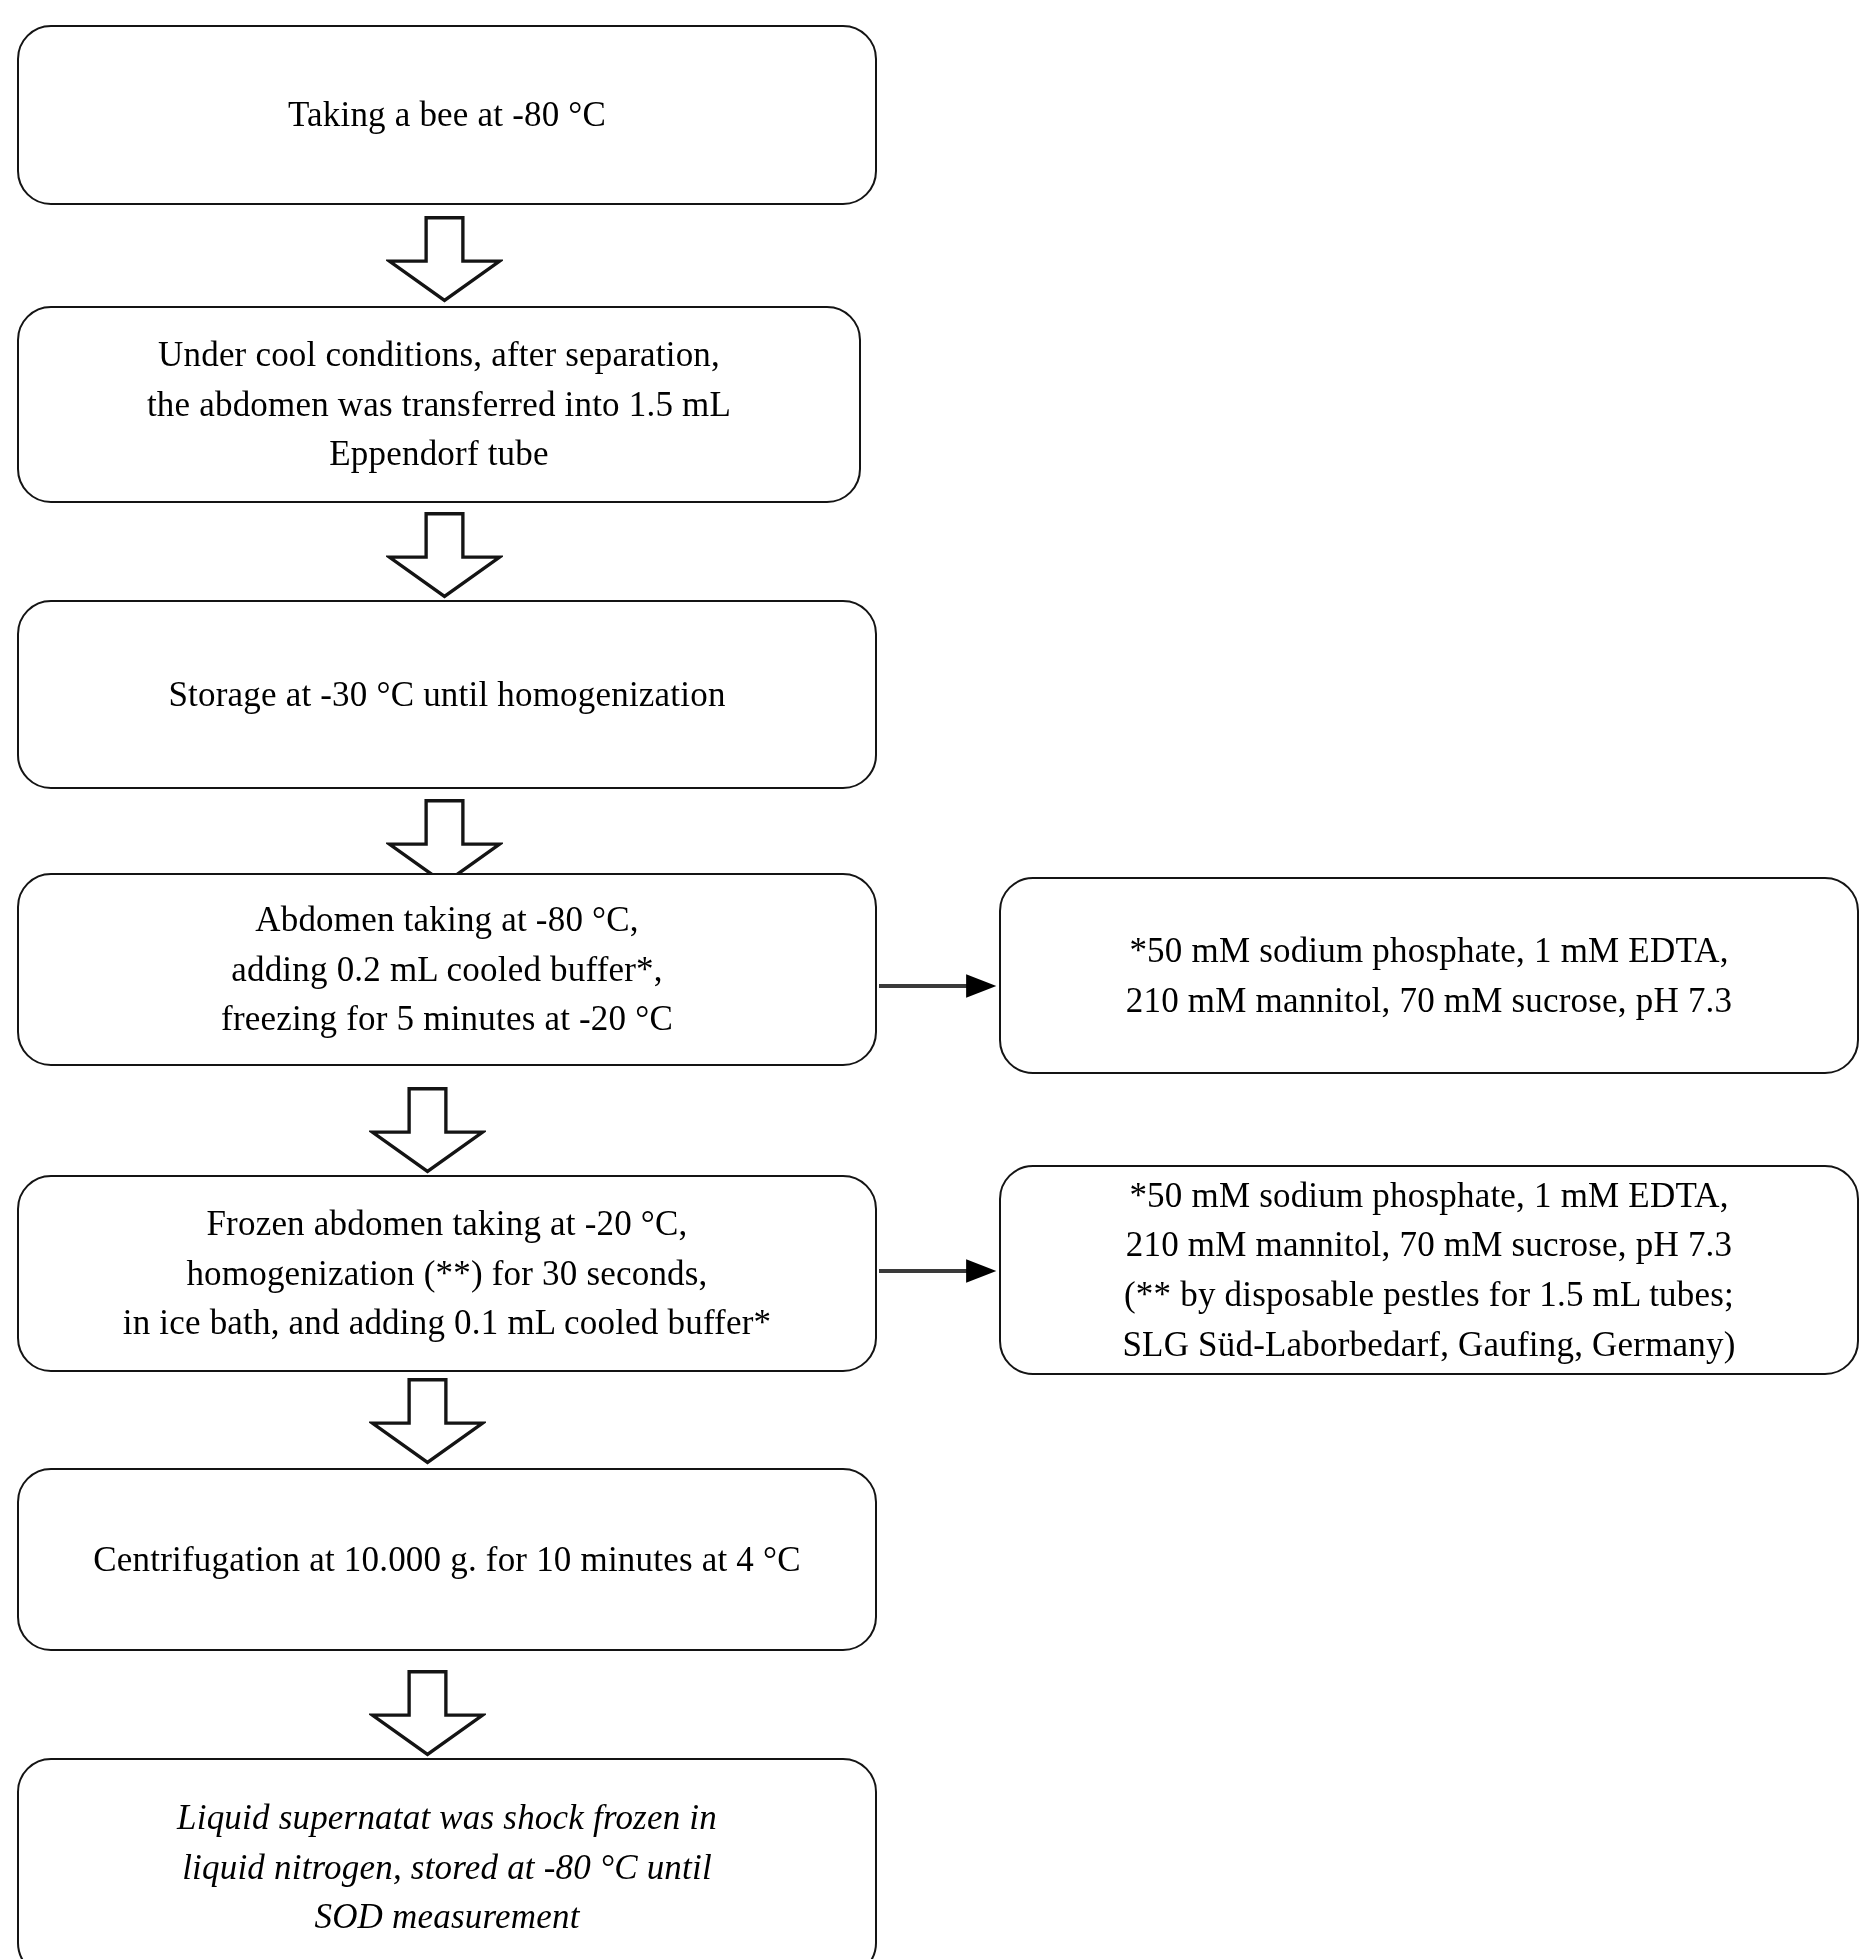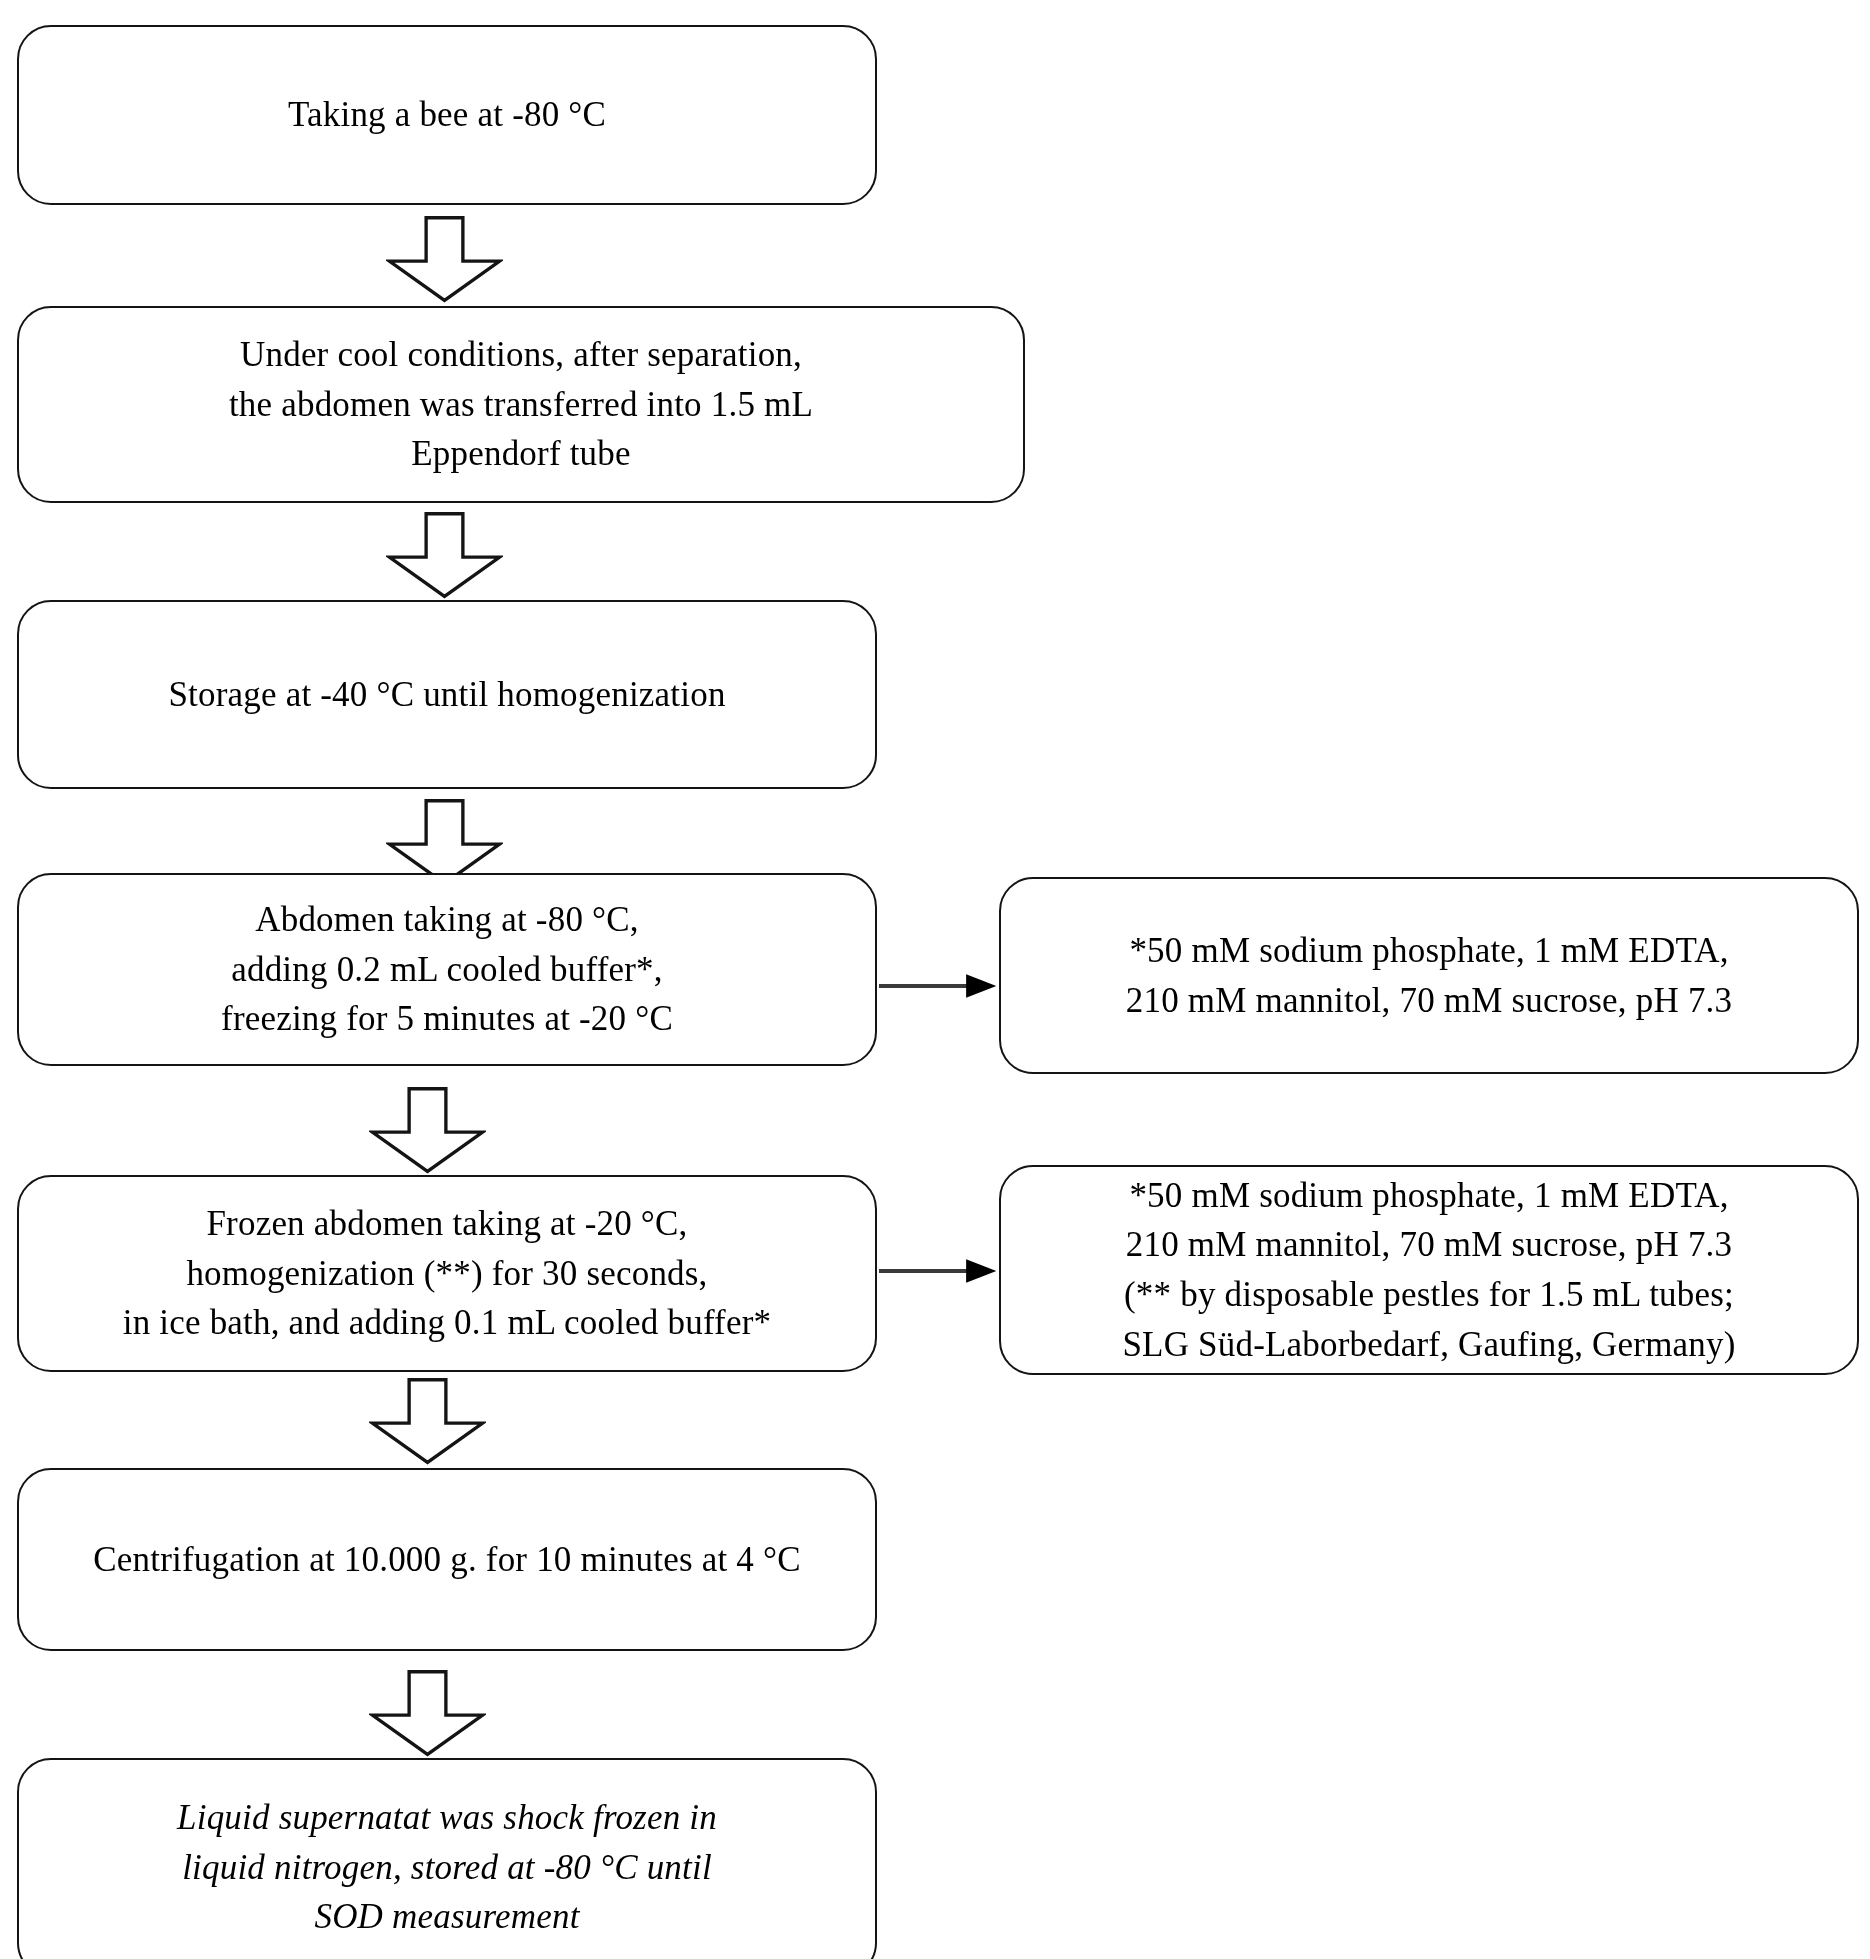--- a/index.html
+++ b/index.html
@@ -63,34 +63,34 @@
   <div class="fbox" style="left:17px; top:25px; width:860px; height:180px;">
     <span class="txt">Taking a bee at -80 °C</span>
   </div>
 
   <div class="varrow" style="left:386px; top:216px; width:117px; height:87px;">
     <svg viewBox="0 0 140 104" xmlns="http://www.w3.org/2000/svg">
       <polygon points="48,2 92,2 92,54 136,54 70,101 4,54 48,54" fill="#ffffff" stroke="#141414" stroke-width="4"></polygon>
     </svg>
   </div>
 
-  <div class="fbox" style="left:17px; top:306px; width:1008px; height:197px;">
+  <div class="fbox" style="left:17px; top:306px; width:844px; height:197px;">
     <span class="txt">Under cool conditions, after separation,
 the abdomen was transferred into 1.5 mL
 Eppendorf tube</span>
   </div>
 
   <div class="varrow" style="left:386px; top:512px; width:117px; height:87px;">
     <svg viewBox="0 0 140 104" xmlns="http://www.w3.org/2000/svg">
       <polygon points="48,2 92,2 92,54 136,54 70,101 4,54 48,54" fill="#ffffff" stroke="#141414" stroke-width="4"></polygon>
     </svg>
   </div>
 
   <div class="fbox" style="left:17px; top:600px; width:860px; height:189px;">
-    <span class="txt">Storage at -40 °C until homogenization</span>
+    <span class="txt">Storage at -30 °C until homogenization</span>
   </div>
 
   <div class="varrow" style="left:386px; top:799px; width:117px; height:87px;">
     <svg viewBox="0 0 140 104" xmlns="http://www.w3.org/2000/svg">
       <polygon points="48,2 92,2 92,54 136,54 70,101 4,54 48,54" fill="#ffffff" stroke="#141414" stroke-width="4"></polygon>
     </svg>
   </div>
 
   <div class="fbox" style="left:17px; top:873px; width:860px; height:193px;">
     <span class="txt">Abdomen taking at -80 °C,

